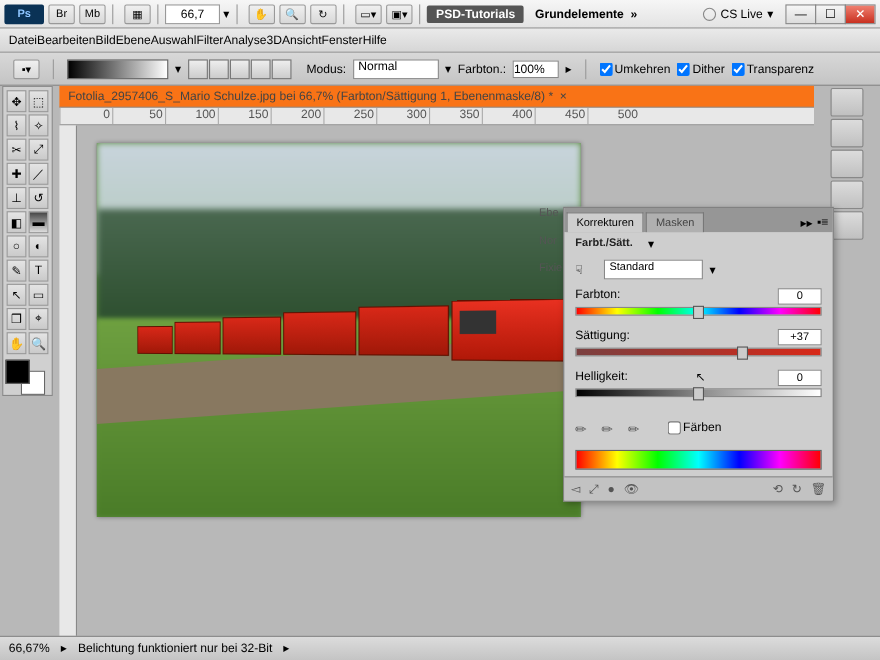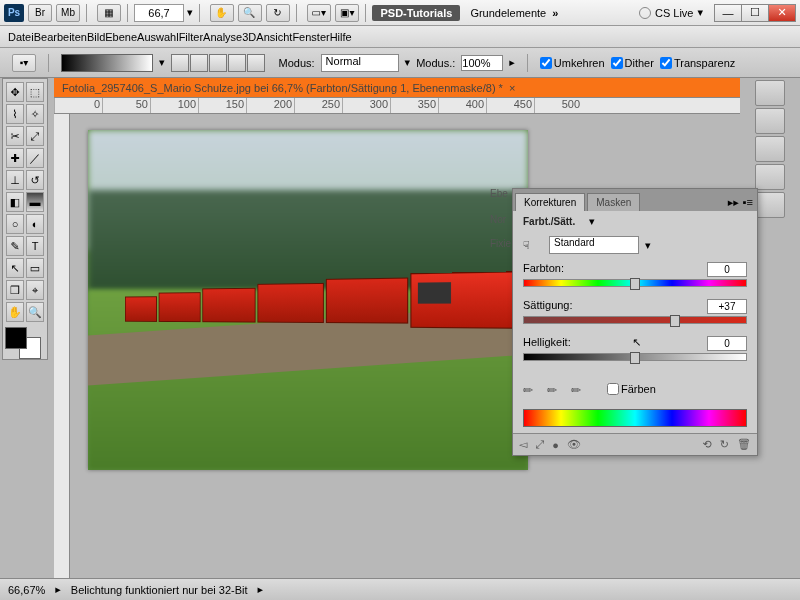--- a/index.html
+++ b/index.html
@@ -1,23 +1,23 @@
 <!DOCTYPE html>
 <html><head>
 <meta charset="utf-8">
 <style>
 * { margin:0; padding:0; box-sizing:border-box; font-family:"Segoe UI",Tahoma,sans-serif; font-size:11px; }
 body { background:#b8b8b8; width:800px; height:600px; overflow:hidden; position:relative; }
 .titlebar { height:26px; background:linear-gradient(#f6f6f6,#e3e3e3); border-bottom:1px solid #999; display:flex; align-items:center; padding:0 4px; }
-.ps-logo { width:20px; height:18px; background:#0a3256; color:#8ec5ff; display:flex; align-items:center; justify-content:center; font-weight:bold; font-size:10px; border-radius:2px; }
+.ps-logo { width:36px; height:18px; background:#0a3256; color:#8ec5ff; display:flex; align-items:center; justify-content:center; font-weight:bold; font-size:10px; border-radius:2px; }
 .tb-btn { height:18px; min-width:24px; background:linear-gradient(#f0f0f0,#d8d8d8); border:1px solid #999; border-radius:2px; margin-left:4px; display:flex; align-items:center; justify-content:center; cursor:pointer; padding:0 4px; font-size:10px; }
 .tb-sep { width:1px; height:18px; background:#999; margin:0 6px; }
 .zoom-input { width:50px; height:18px; border:1px solid #999; background:#fff; text-align:center; }
 .psd-tut { background:#555; color:#fff; padding:2px 8px; border-radius:2px; font-weight:bold; }
-.grund { font-weight:normal; margin-left:10px; }
+.grund { font-weight:bold; margin-left:10px; }
 .cslive { margin-left:auto; display:flex; align-items:center; gap:4px; }
 .cslive .dot { width:12px; height:12px; border:1px solid #888; border-radius:50%; }
 .winbtns { display:flex; margin-left:8px; }
 .winbtn { width:28px; height:18px; border:1px solid #888; background:linear-gradient(#f6f6f6,#dcdcdc); display:flex; align-items:center; justify-content:center; margin-left:-1px; cursor:pointer; }
 .winbtn.close { background:linear-gradient(#f08070,#c83020); color:#fff; }
 .menubar { height:22px; background:linear-gradient(#eaeaea,#d6d6d6); border-bottom:1px solid #999; display:flex; align-items:center; padding:0 8px; gap:0; }
 .menubar span { cursor:pointer; }
 .optbar { height:30px; background:linear-gradient(#d8d8d8,#c4c4c4); border-bottom:1px solid #888; display:flex; align-items:center; padding:0 8px; gap:6px; }
 .grad-preview { width:92px; height:18px; background:linear-gradient(90deg,#000,#fff); border:1px solid #666; }
 .grad-types { display:flex; gap:1px; }
@@ -135,21 +135,21 @@
   <div class="grad-types">
     <div></div>
     <div></div>
     <div></div>
     <div></div>
     <div></div>
   </div>
   <span class="modlbl">Modus:</span>
   <div class="sel">Normal</div>
     <span>▾</span>
-  <span>Modus.:</span>
+  <span>Farbton.:</span>
   <input class="dcount" value="100%" style="">
     <span>▸</span>
   <div class="tb-sep"></div>
   <label class="chk">
       <input type="checkbox" checked="" style="">
       <span>Umkehren</span>
     </label>
   <label class="chk">
       <input type="checkbox" checked="" style="">
       <span>Dither</span>

